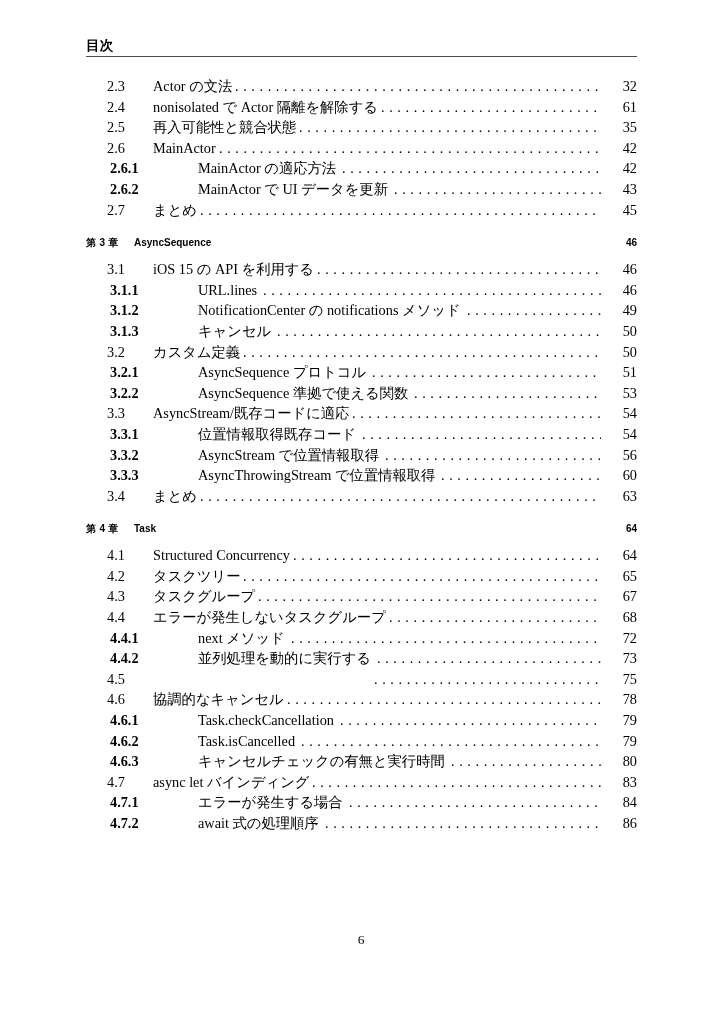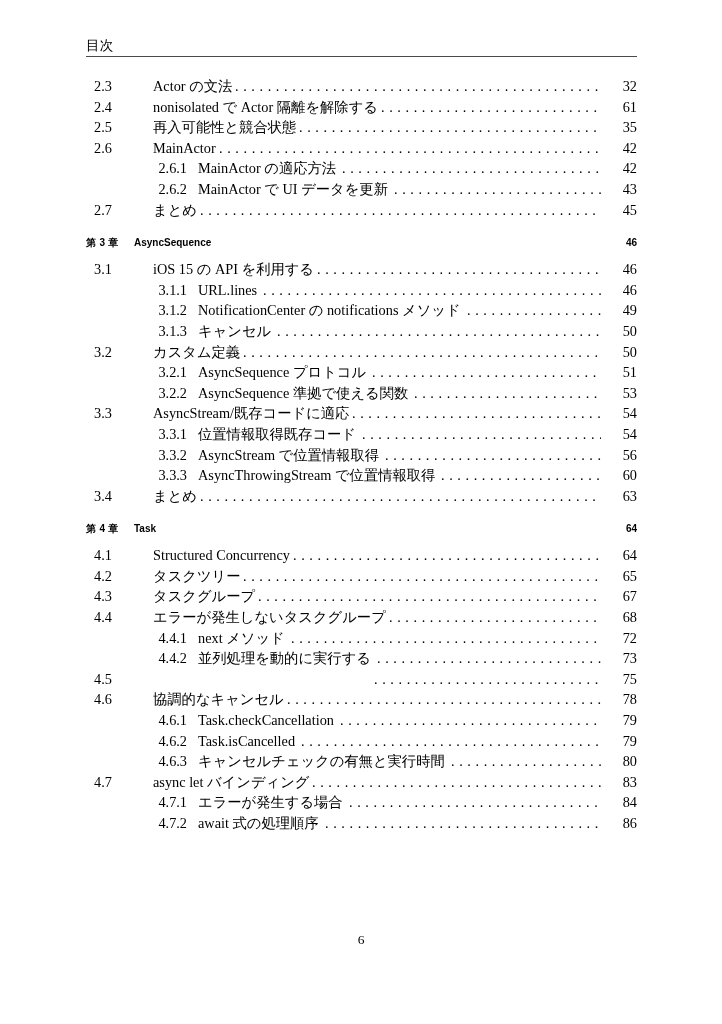--- a/index.html
+++ b/index.html
@@ -26,21 +26,21 @@
 
   
   .header {
     position: absolute;
     left: 86px;
     top: 38px;
     width: 551px;
   }
   .header-title {
     font-family: "Liberation Sans", "DejaVu Sans", sans-serif;
-    font-weight: normal;
+    font-weight: bold;
     font-size: 13.5px;
     line-height: 16px;
     letter-spacing: .2px;
     margin: 0;
     padding: 0 0 2px 0;
   }
   .header-rule {
     width: 551px;
     height: 1px;
     background: #4a4a4a;
@@ -83,29 +83,30 @@
   }
   
   .chapter .num {
     left: 0;
     letter-spacing: .3px;
   }
   
   .section .num {
     left: 0;
     width: 44px;
+    text-align: center;
+    padding-left: 8px;
+  }
+  
+  .subsection .num {
+    left: 16px;
+    width: 92px;
     text-align: left;
     padding-left: 8px;
-  }
-  
-  .subsection .num {
-    left: 1px;
-    width: 92px;
-    text-align: right;
-    padding-left: 8px;
+    font-weight: bold;
   }
 
   .title {
     position: absolute;
     top: 0;
   }
   .chapter .title { left: 48px; }
   .section .title { left: 67px; }
   .subsection .title { left: 112px; }
 

